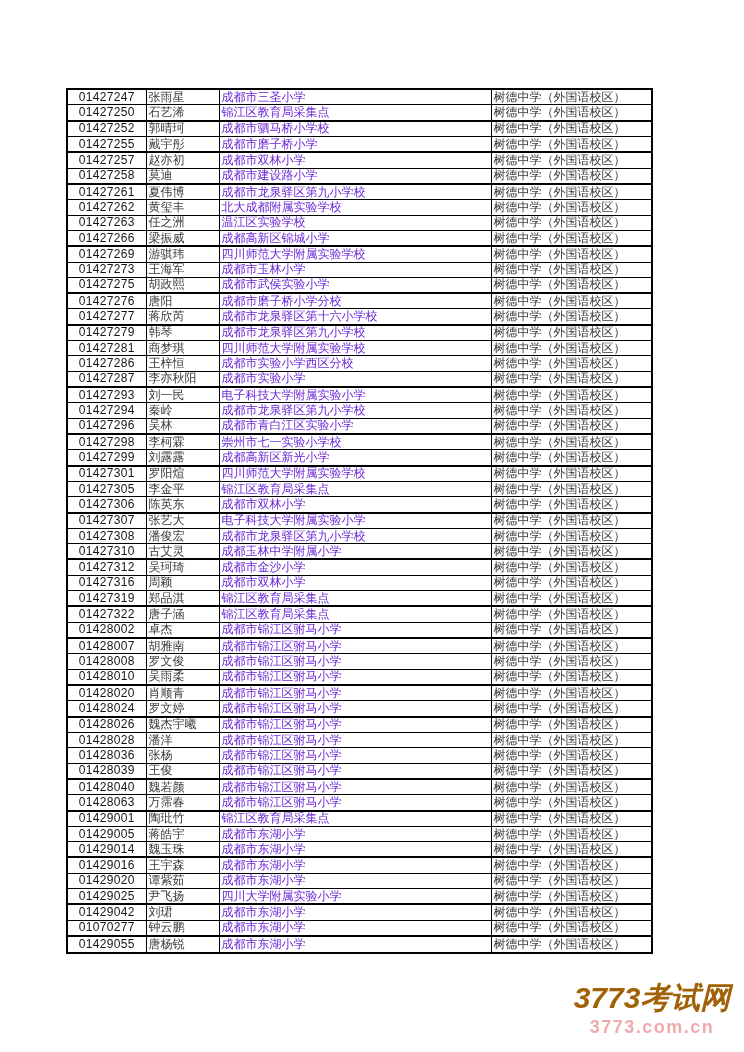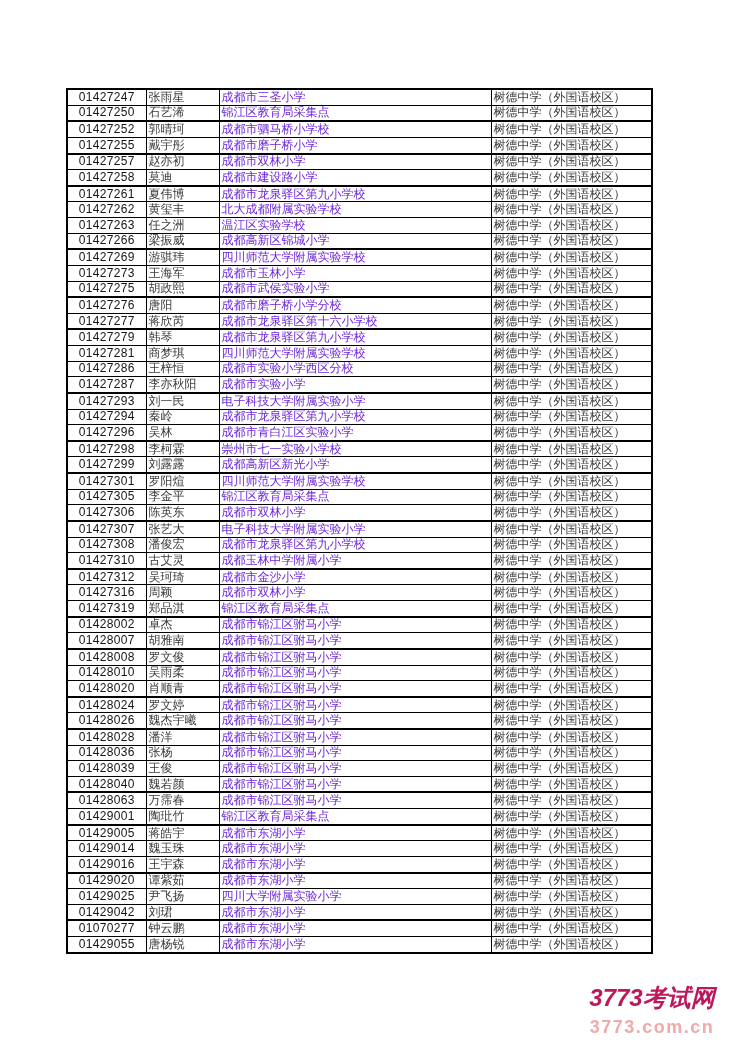--- a/index.html
+++ b/index.html
@@ -66,25 +66,25 @@
   }
   .watermark {
     position: absolute;
     left: 560px;
     top: 984px;
     width: 184px;
     text-align: center;
     pointer-events: none;
   }
   .wm-title {
-    font-size: 24px;
+    font-size: 30px;
     line-height: 28px;
     font-weight: bold;
     font-style: italic;
-    color: #be185d;
+    color: #a16207;
     letter-spacing: 0px;
     white-space: nowrap;
   }
   .wm-url {
     font-size: 18px;
     line-height: 17px;
     font-weight: bold;
     color: #efabab;
     letter-spacing: 1.5px;
     margin-top: 7px;
@@ -297,20 +297,26 @@
         <td class="c-school">成都市双林小学</td>
         <td class="c-target">树德中学（外国语校区）</td>
       </tr>
         <tr>
         <td class="c-id">01427319</td>
         <td class="c-name">郑品淇</td>
         <td class="c-school">锦江区教育局采集点</td>
         <td class="c-target">树德中学（外国语校区）</td>
       </tr>
         <tr>
+        <td class="c-id">01427322</td>
+        <td class="c-name">唐子涵</td>
+        <td class="c-school">锦江区教育局采集点</td>
+        <td class="c-target">树德中学（外国语校区）</td>
+      </tr>
+        <tr>
         <td class="c-id">01428002</td>
         <td class="c-name">卓杰</td>
         <td class="c-school">成都市锦江区驸马小学</td>
         <td class="c-target">树德中学（外国语校区）</td>
       </tr>
         <tr>
         <td class="c-id">01428007</td>
         <td class="c-name">胡雅南</td>
         <td class="c-school">成都市锦江区驸马小学</td>
         <td class="c-target">树德中学（外国语校区）</td>

